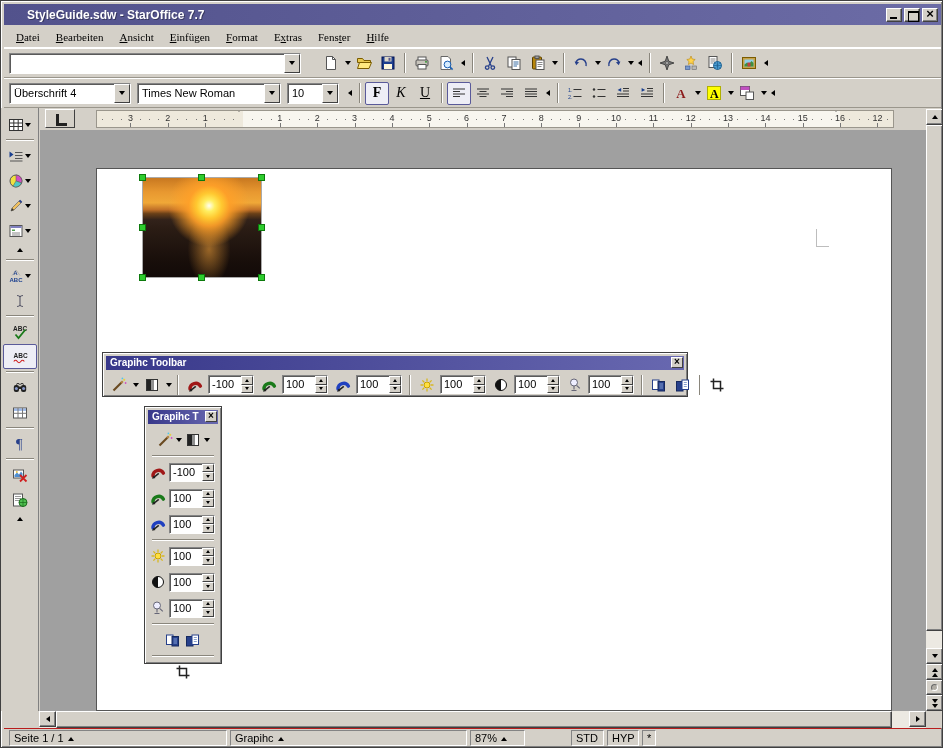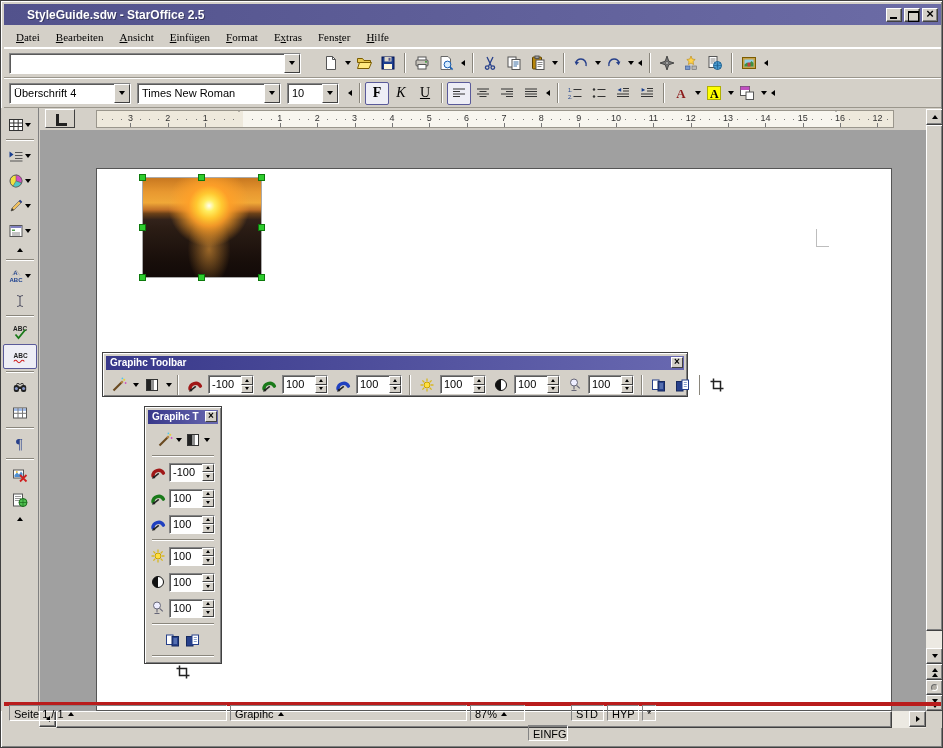--- a/index.html
+++ b/index.html
@@ -126,34 +126,34 @@
     border:1px solid; border-color:#fff #404040 #404040 #fff; box-shadow:inset -1px -1px 0 #808080; }
   .vnav{ position:absolute; left:0; bottom:0; width:17px; }
   .dbl{ display:flex; flex-direction:column; align-items:center; gap:1px; }
   .navdot{ width:7px; height:7px; border-radius:50%; background:#b0aca4; border:1px solid; border-color:#6a6a6a #fff #fff #6a6a6a; }
   .hscrollrow{ position:absolute; left:38px; top:710px; width:887px; height:17px; background:#ece9e2; display:flex; }
   .hthumb{ position:absolute; left:17px; top:0; width:836px; height:17px; background:#d4d0c8;
     border:1px solid; border-color:#fff #404040 #404040 #fff; box-shadow:inset -1px -1px 0 #808080; }
   .hbtn-r{ position:absolute; right:0; top:0; }
   .scorner{ position:absolute; left:925px; top:710px; width:17px; height:17px; background:#d4d0c8; }
   
-  .statusbar{ position:absolute; left:3px; top:701px; width:937px; height:18px; display:flex;
-    align-items:center; padding-left:5px; border-top:4px solid #b91c1c; font-size:11px; gap:3px; }
+  .statusbar{ position:absolute; left:3px; top:727px; width:937px; height:18px; display:flex;
+    align-items:center; padding-left:5px; border-top:1px solid #b91c1c; font-size:11px; gap:3px; }
   .sfield{ height:16px; border:1px solid; border-color:#848484 #fff #fff #848484; padding:1px 4px 0 4px;
     white-space:nowrap; overflow:hidden; display:flex; align-items:center; gap:4px; }
   .sfield .tri-up{ border-left-width:3px; border-right-width:3px; border-bottom-width:4px; margin-top:1px;}
 </style>
 </head>
 <body>
 
 <div class="window">
 
   <div class="titlebar">
     <span class="ic"></span>
-    <span class="ttext">StyleGuide.sdw - StarOffice 2.5</span>
+    <span class="ttext">StyleGuide.sdw - StarOffice 7.7</span>
     <span class="winbtn">
         <span class="glyph g-min"></span>
       </span>
     <span class="winbtn">
         <span class="glyph g-max"></span>
       </span>
     <span class="winbtn">
         <span class="glyph g-close"></span>
       </span>
   </div>

